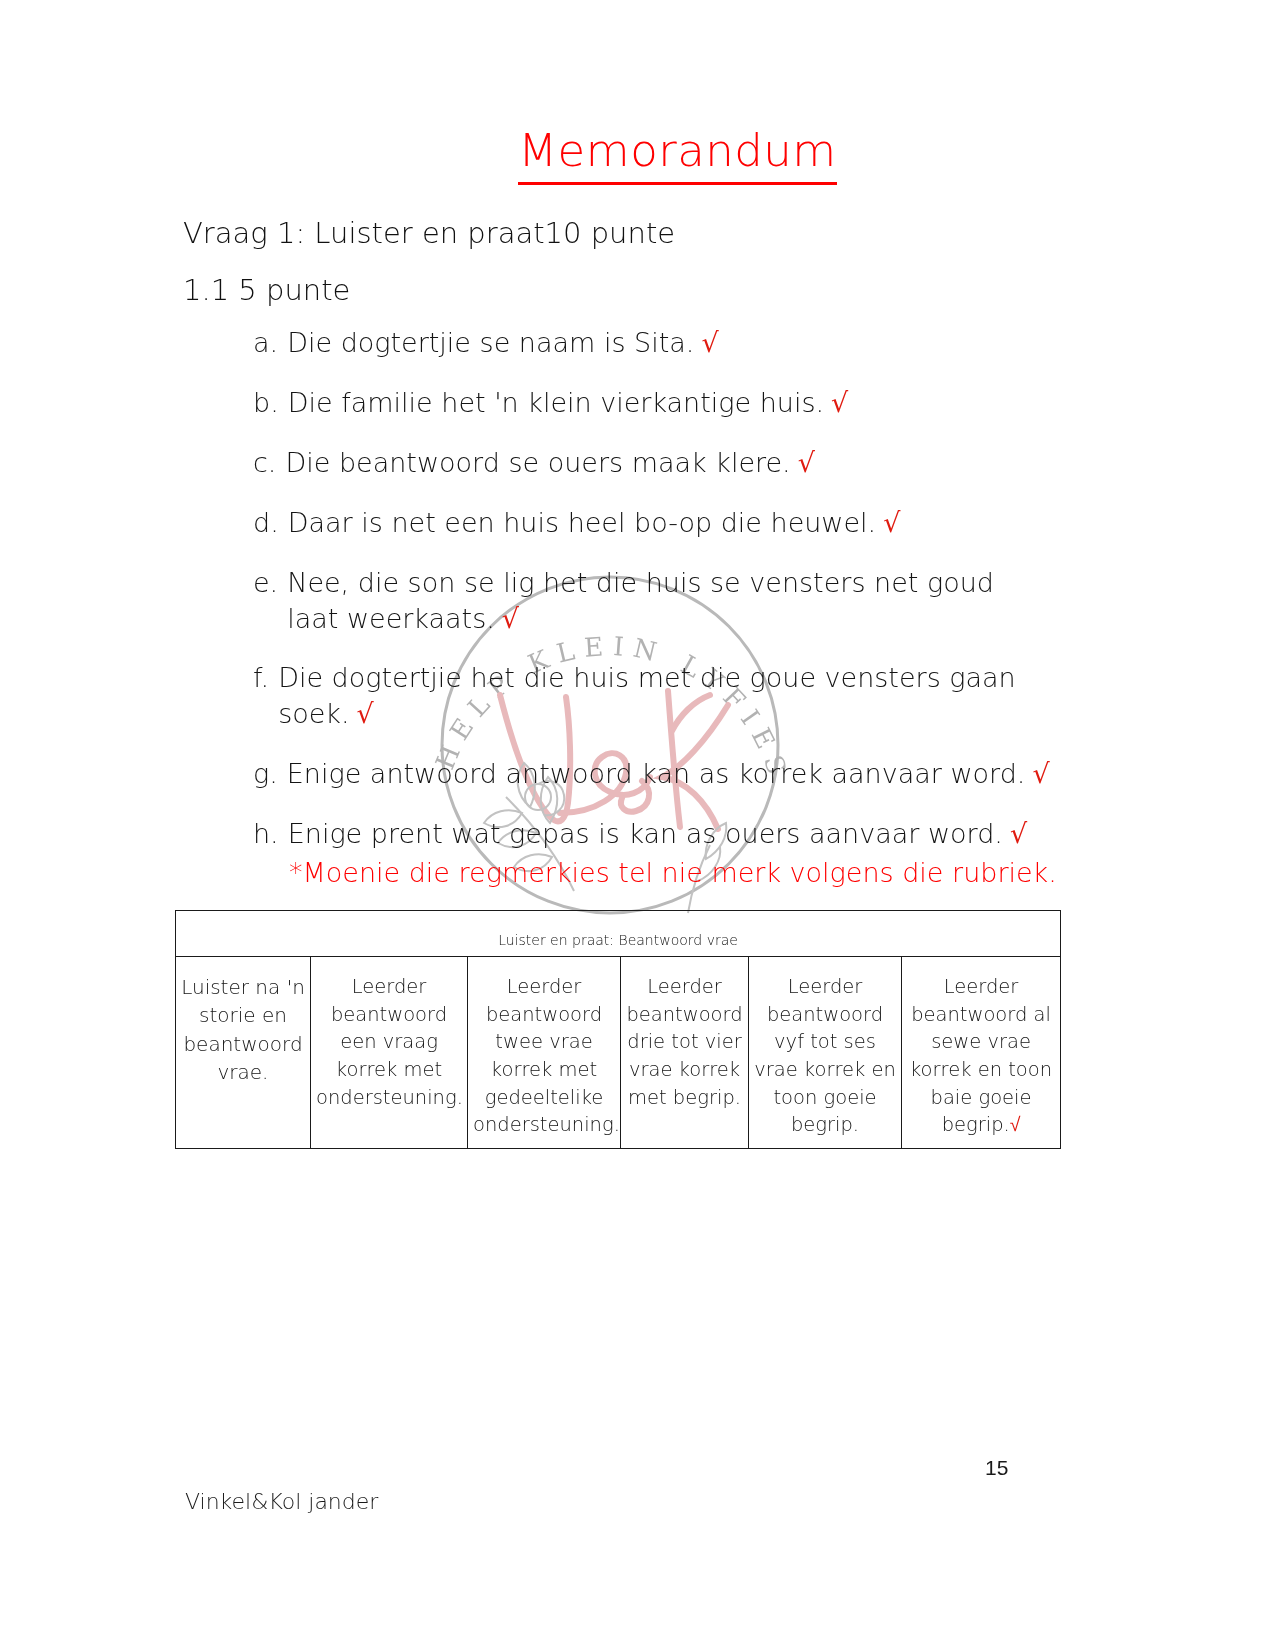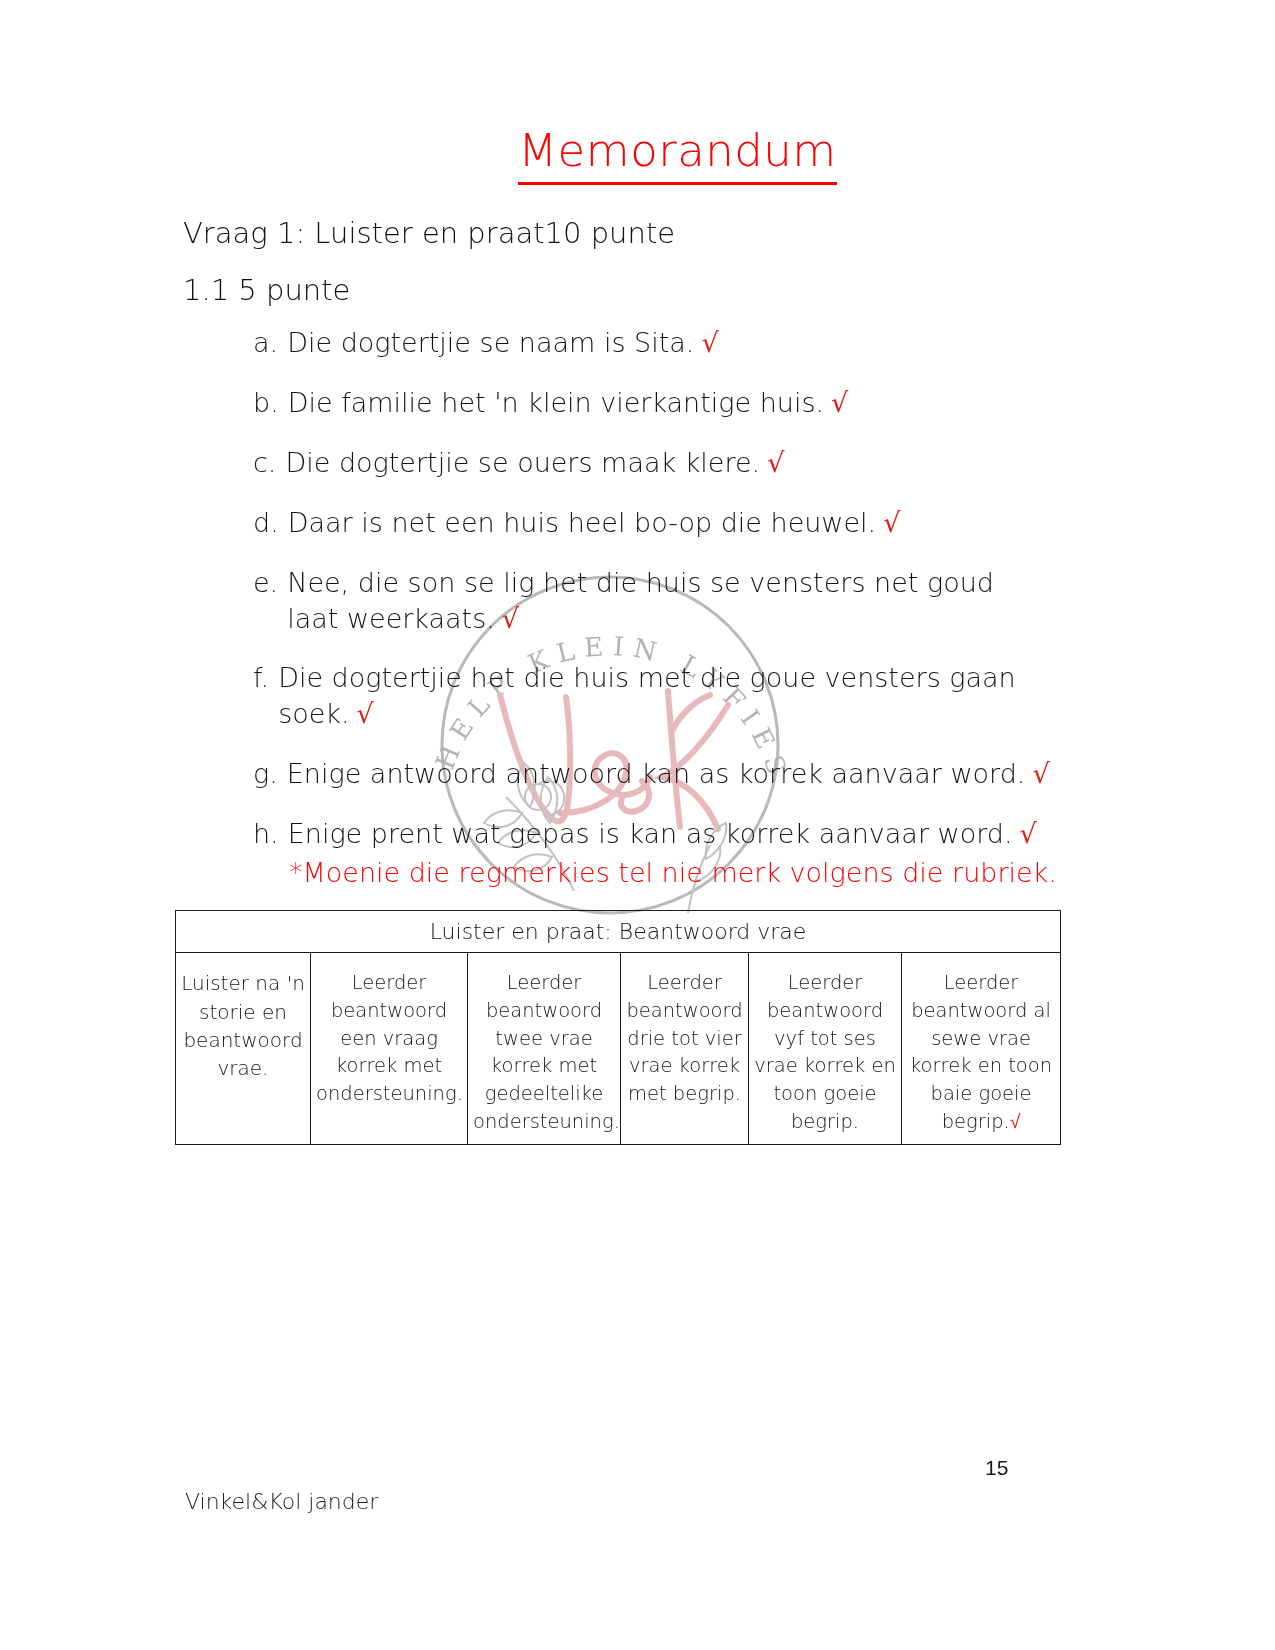--- a/index.html
+++ b/index.html
@@ -126,22 +126,22 @@
     border: 1.5px solid #1a1a1a;
     text-align: center;
     vertical-align: top;
     font-size: 19.5px;
     line-height: 1.42;
     color: #141414;
     padding: 16px 5px 9px 5px;
     font-weight: 300;
   }
   .rubric td.title-cell {
-    padding: 5px 4px 5px 4px;
-    font-size: 22px;
+    padding: 20px 4px 5px 4px;
+    font-size: 14px;
     vertical-align: middle;
   }
   .rubric td.score-cell {
     font-size: 24px;
     padding: 1px 4px 5px 4px;
     vertical-align: middle;
   }
   .rubric td.total-cell {
     font-size: 23px;
     padding: 6px 4px 9px 4px;
@@ -235,21 +235,21 @@
         <span class="ans-body"><span>Die dogtertjie se naam is Sita.</span><span class="tick">√</span></span>
       </div>
 
       <div class="ans-item">
         <span class="ans-letter">b.</span>
         <span class="ans-body"><span>Die familie het 'n klein vierkantige huis.</span><span class="tick">√</span></span>
       </div>
 
       <div class="ans-item">
         <span class="ans-letter">c.</span>
-        <span class="ans-body"><span>Die dogtertjie se ouers maak klere.</span><span class="tick">√</span></span>
+        <span class="ans-body"><span>Die beantwoord se ouers maak klere.</span><span class="tick">√</span></span>
       </div>
 
       <div class="ans-item">
         <span class="ans-letter">d.</span>
         <span class="ans-body"><span>Daar is net een huis heel bo-op die heuwel.</span><span class="tick">√</span></span>
       </div>
 
       <div class="ans-item">
         <span class="ans-letter">e.</span>
         <span class="ans-body"><span>Nee, die son se lig het die huis se vensters net goud laat weerkaats.</span><span class="tick">√</span></span>
@@ -260,21 +260,21 @@
         <span class="ans-body"><span>Die dogtertjie het die huis met die goue vensters gaan soek.</span><span class="tick">√</span></span>
       </div>
 
       <div class="ans-item">
         <span class="ans-letter">g.</span>
         <span class="ans-body"><span>Enige antwoord antwoord kan as korrek aanvaar word.</span><span class="tick">√</span></span>
       </div>
 
       <div class="ans-item">
         <span class="ans-letter">h.</span>
-        <span class="ans-body"><span>Enige prent wat gepas is kan as korrek aanvaar word.</span><span class="tick">√</span></span>
+        <span class="ans-body"><span>Enige prent wat gepas is kan as ouers aanvaar word.</span><span class="tick">√</span></span>
       </div>
 
     </div>
 
     <div class="note">*Moenie die regmerkies tel nie merk volgens die rubriek.</div>
 
     <table class="rubric">
       <colgroup>
         <col style="width:135px">
         <col style="width:157px">

